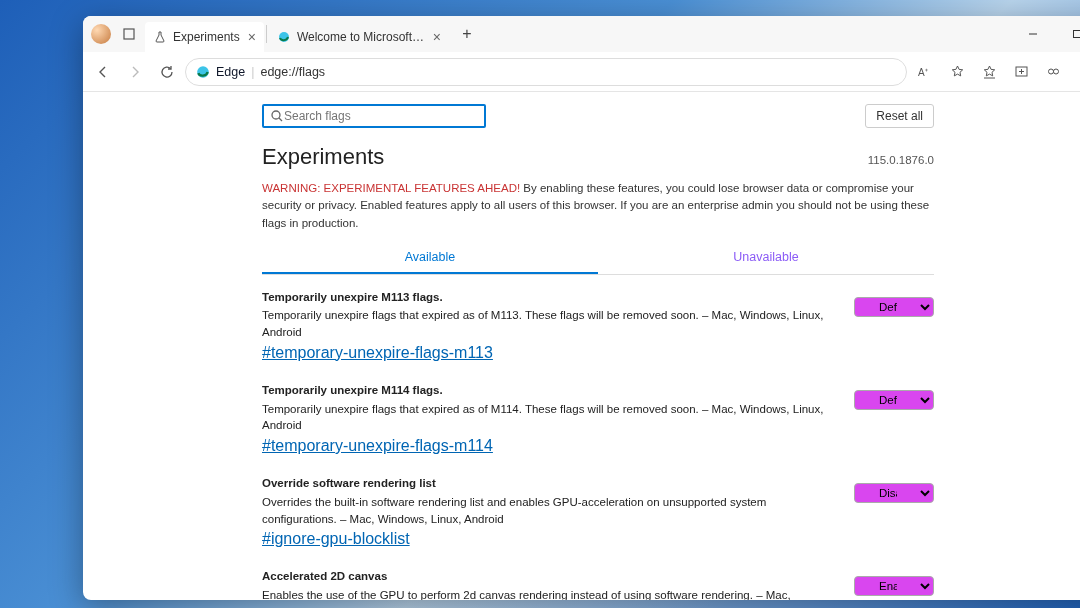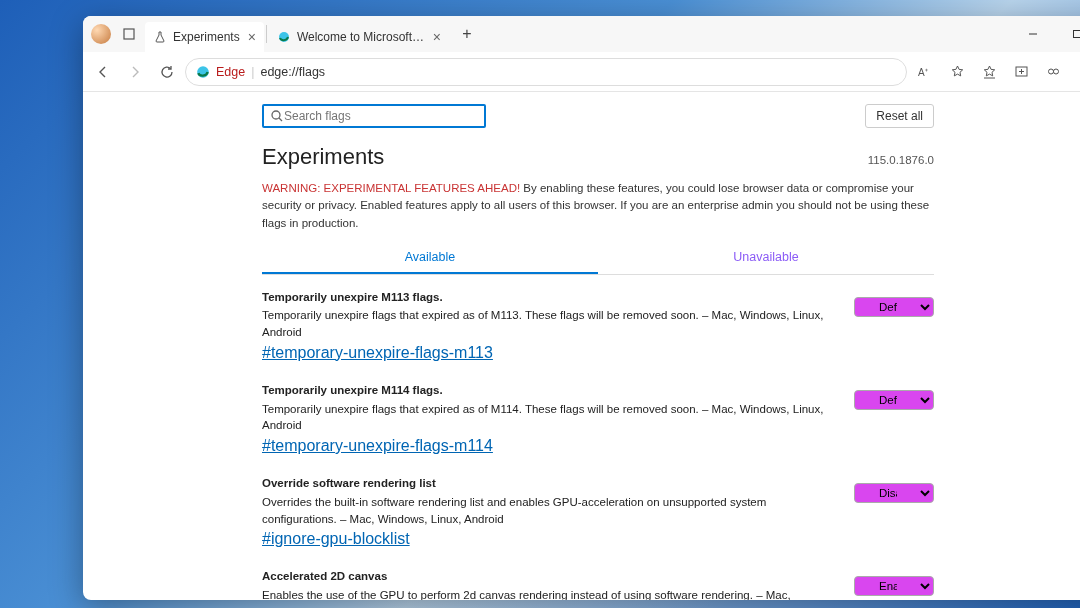--- a/index.html
+++ b/index.html
@@ -15,21 +15,21 @@
 .tab .title { white-space: nowrap; overflow: hidden; text-overflow: ellipsis; flex: 1; }
 .tab .close { margin-left: 8px; color: #666; font-size: 14px; }
 .tab-sep { width: 1px; height: 18px; background: #ccc; margin: 0 2px; align-self: center; }
 .newtab { width: 28px; height: 28px; display: flex; align-items: center; justify-content: center; color: #444; font-size: 16px; margin-left: 4px; }
 .win-controls { margin-left: auto; display: flex; }
 .win-btn { width: 44px; height: 28px; display: flex; align-items: center; justify-content: center; color: #333; }
 .toolbar { height: 40px; display: flex; align-items: center; padding: 0 6px; background: #fff; border-bottom: 1px solid #e5e5e5; gap: 4px; }
 .nav-btn { width: 28px; height: 28px; display: flex; align-items: center; justify-content: center; color: #555; border-radius: 4px; }
 .addr-bar { flex: 1; height: 28px; display: flex; align-items: center; border: 1px solid #ddd; border-radius: 14px; padding: 0 10px; font-size: 12.5px; color: #666; background: #fff; }
 .addr-bar .secure { width: 14px; height: 14px; margin-right: 6px; }
-.addr-bar .edge-label { color: #b91c1c; }
+.addr-bar .edge-label { color: #0f172a; }
 .addr-bar .url-sep { margin: 0 6px; color: #ccc; }
 .addr-bar .url-path { color: #333; }
 .tool-icon { width: 28px; height: 28px; display: flex; align-items: center; justify-content: center; color: #555; border-radius: 4px; }
 .bing-btn { width: 30px; height: 30px; border-radius: 50%; background: linear-gradient(135deg, #3dbff0, #0a5fd4); display: flex; align-items: center; justify-content: center; margin-left: 4px; color: #fff; }
 .content-area { flex: 1; display: flex; overflow: hidden; }
 .main-scroll { flex: 1; overflow-y: scroll; position: relative; }
 .main-scroll::-webkit-scrollbar { width: 14px; }
 .main-scroll::-webkit-scrollbar-thumb { background: #c1c1c1; border-radius: 0; }
 .main-scroll::-webkit-scrollbar-track { background: #f1f1f1; }
 .page { padding: 12px 24px 40px; max-width: 720px; margin: 0 auto; }

